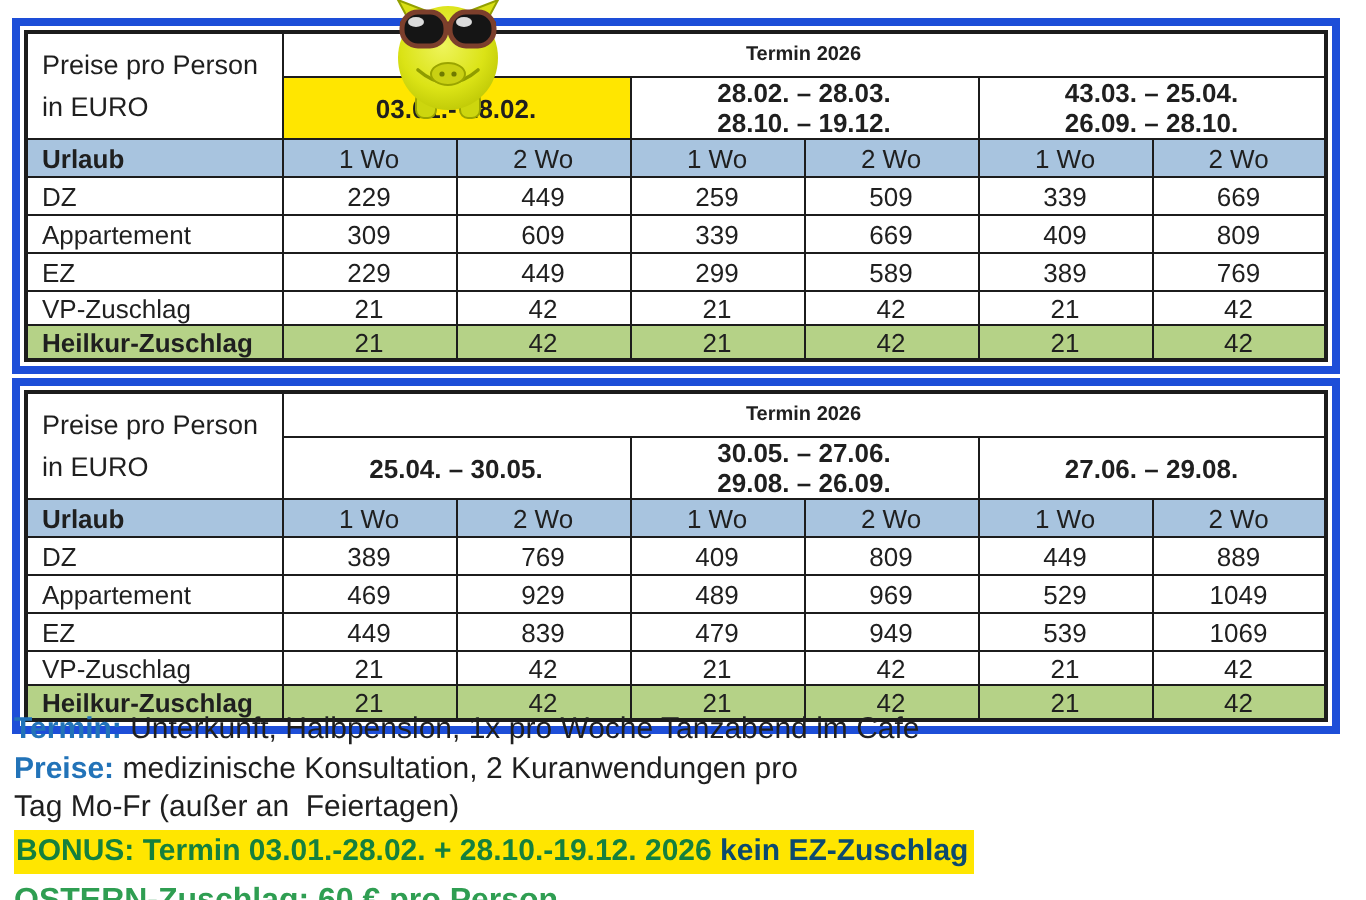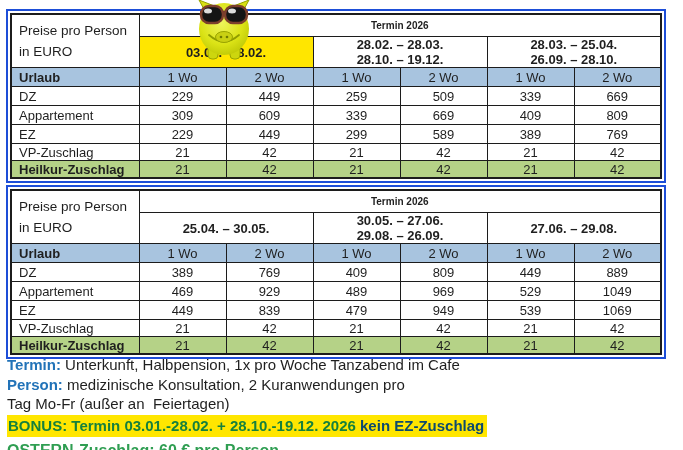--- a/index.html
+++ b/index.html
@@ -3,21 +3,21 @@
 <meta charset="utf-8">
 <style>
   html,body{margin:0;padding:0;}
   body{
     width:683px;height:450px;background:#ffffff;
     font-family:"Liberation Sans",sans-serif;color:#1f1f1f;
     position:relative;overflow:hidden;
   }
   .page{position:relative;width:683px;height:450px;}
   .tables{position:absolute;left:6px;top:9px;}
-  .twrap{border:2px solid #1d4ed8;padding:2px;background:#fff;width:-moz-fit-content;width:fit-content;margin-bottom:2px;}
+  .twrap{border:4px solid #1d4ed8;padding:2px;background:#fff;width:-moz-fit-content;width:fit-content;margin-bottom:2px;}
   table{border-collapse:collapse;border:2px solid #1c1c1c;table-layout:fixed;background:#fff;}
   td{border:1px solid #1c1c1c;font-size:13px;text-align:center;vertical-align:middle;padding:0 4px;overflow:hidden;}
   td.corner{text-align:left;padding-left:7px;font-size:13.5px;line-height:21px;font-weight:normal;}
   td.termin{font-weight:bold;height:21px;font-size:10px;}
   td.dates{font-weight:bold;height:30px;line-height:15px;font-size:13px;}
   td.hl{background:#ffe600;}
   tr.blue td{background:#a8c4df;height:18px;}
   tr.green td{background:#b5d287;}
   td.rowlabel{text-align:left;padding-left:7px;}
   .bold{font-weight:bold;}
@@ -62,21 +62,21 @@
             </tr>
             <tr>
               <td colspan="2" class="dates hl">
                 <div>03.01.- 28.02.</div>
               </td>
               <td colspan="2" class="dates">
                 <div>28.02. – 28.03.</div>
                 <div>28.10. – 19.12.</div>
               </td>
               <td colspan="2" class="dates">
-                <div>28.03. – 25.04.</div>
+                <div>43.03. – 25.04.</div>
                 <div>26.09. – 28.10.</div>
               </td>
             </tr>
             <tr class="blue">
               <td class="rowlabel bold">Urlaub</td>
               <td>1 Wo</td>
               <td>2 Wo</td>
               <td>1 Wo</td>
               <td>2 Wo</td>
               <td>1 Wo</td>
@@ -249,21 +249,21 @@
     <ellipse cx="18" cy="13" rx="4" ry="2.5" fill="#ffffff" opacity="0.85"></ellipse>
     <ellipse cx="42" cy="13" rx="4" ry="2.5" fill="#ffffff" opacity="0.85"></ellipse>
   </svg>
 
   <div class="footer">
     <div class="fline">
       <span class="flabel">Termin:</span>
       <span>Unterkunft, Halbpension, 1x pro Woche Tanzabend im Cafe</span>
     </div>
     <div class="fline">
-      <span class="flabel">Person:</span>
+      <span class="flabel">Preise:</span>
       <span>medizinische Konsultation, 2 Kuranwendungen pro</span>
     </div>
     <div class="fline">
       <span class="pre">Tag Mo-Fr (außer an  Feiertagen)</span>
     </div>
     <div class="fline bonus-line">
       <span class="bonus-hl"><span class="bonus-label">BONUS:</span> <span class="bonus-main">Termin 03.01.-28.02. + 28.10.-19.12. 2026</span> <span class="bonus-kein">kein EZ-Zuschlag</span></span>
     </div>
     <div class="fline ostern-line">
       <span>OSTERN-Zuschlag: 60 € pro Person</span>

